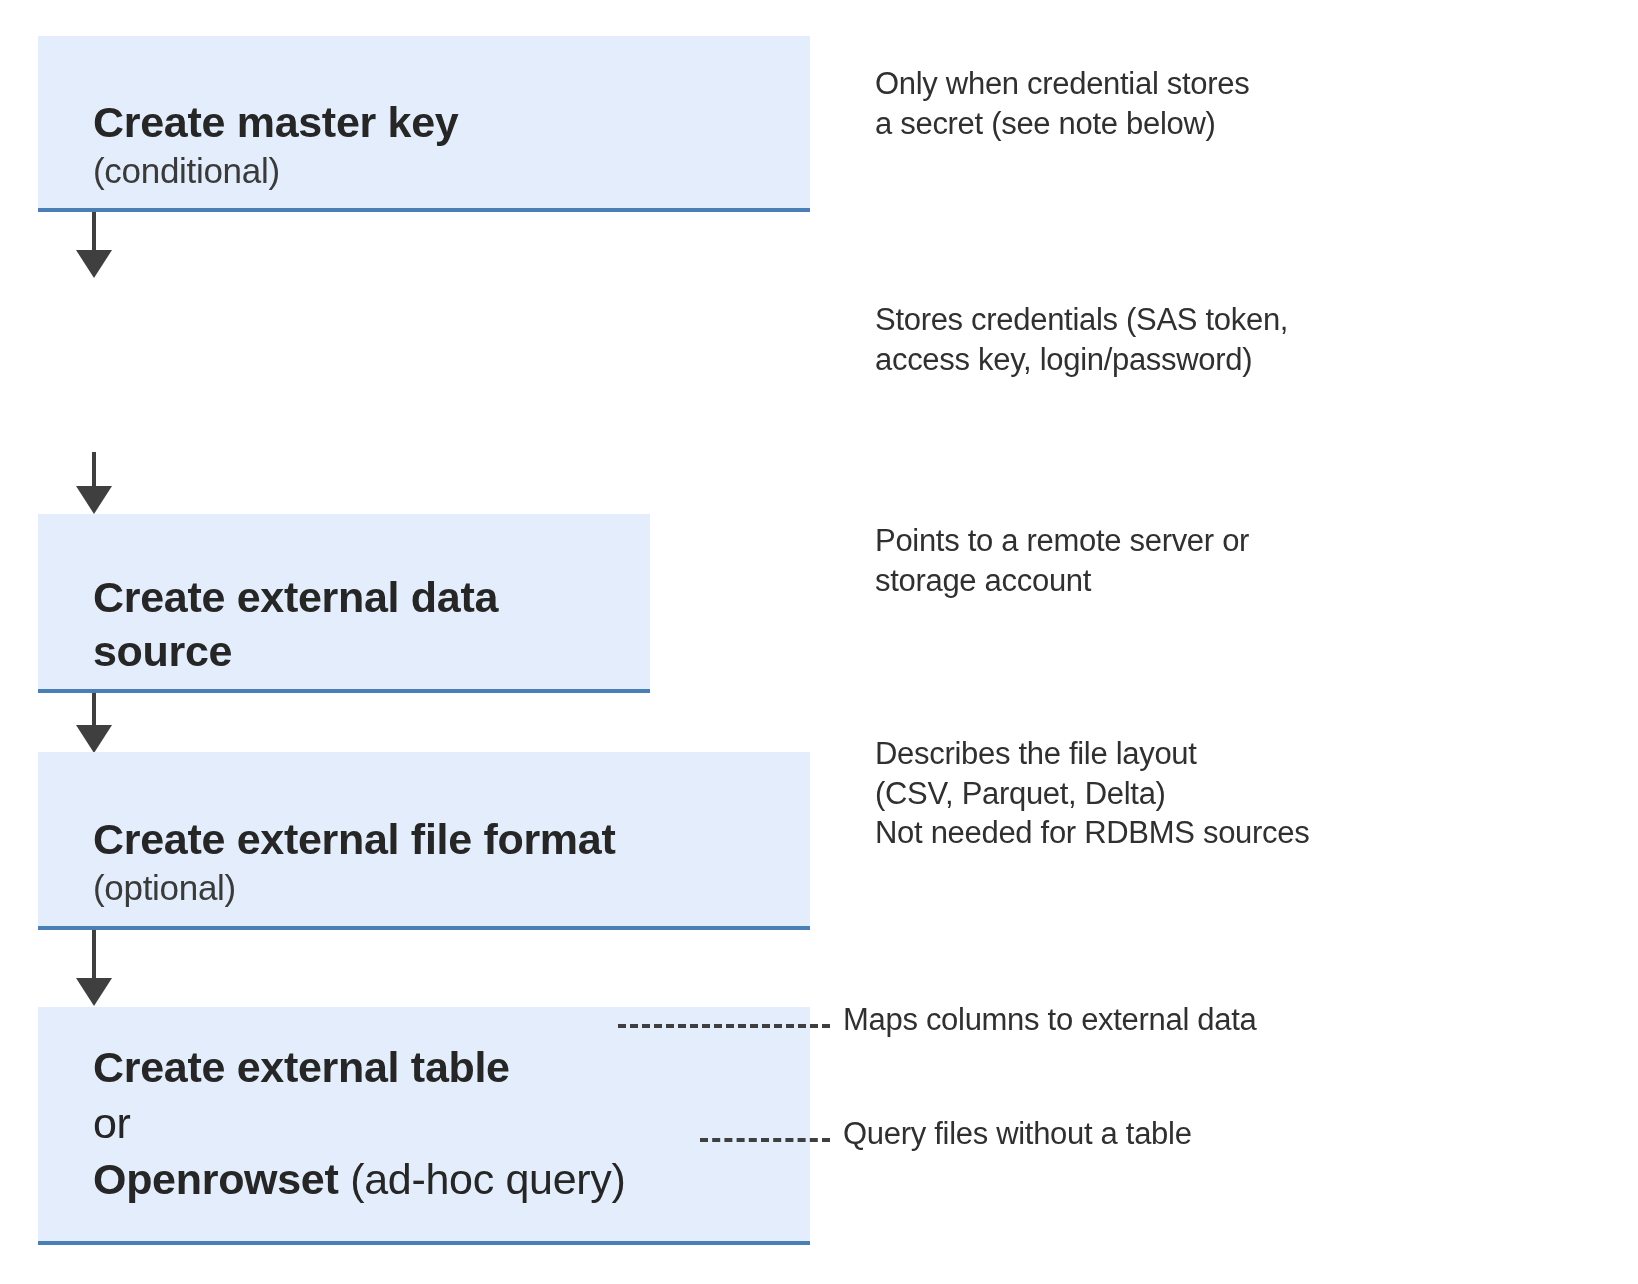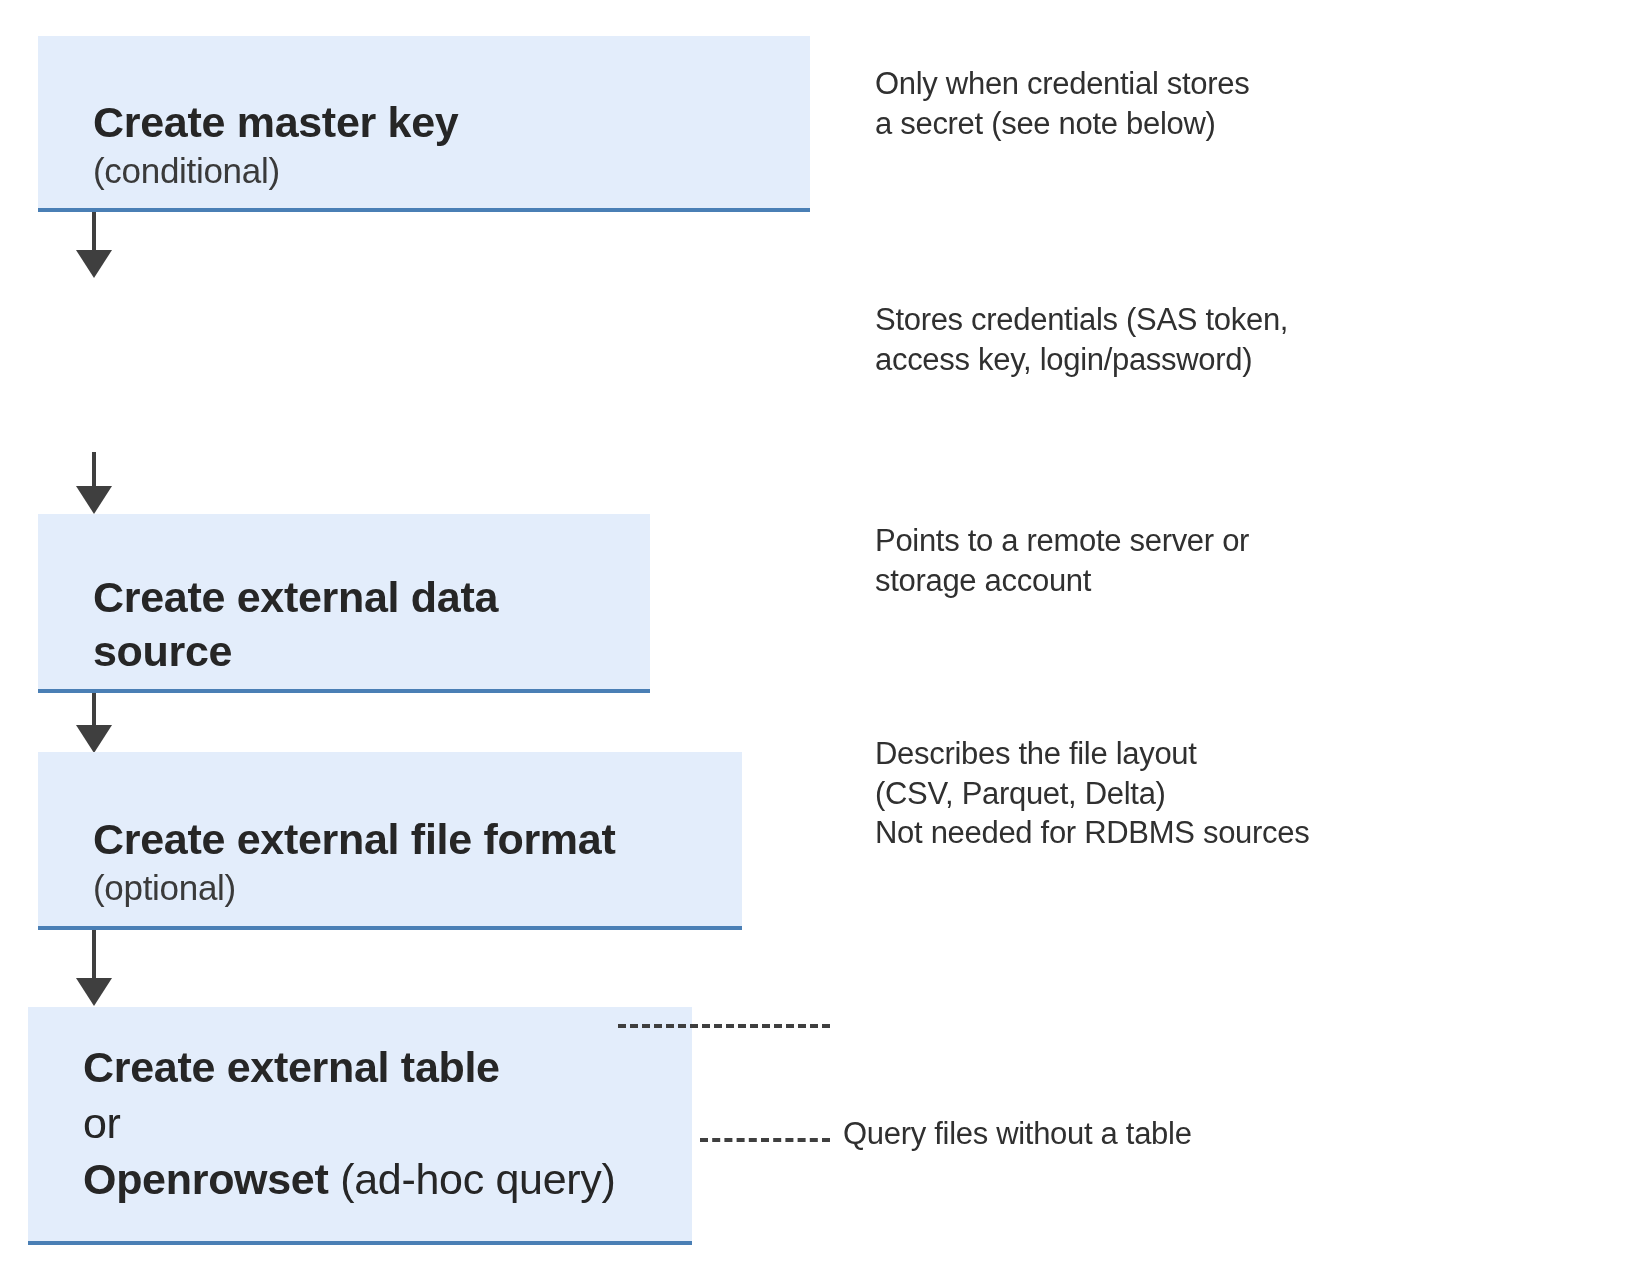--- a/index.html
+++ b/index.html
@@ -129,45 +129,46 @@
     </div>
   </div>
   <div class="note" style="top:521px;">Points to a remote server or
 storage account</div>
 
   <div class="arrow" style="left:74px; top:693px; height:60px;">
     <div class="shaft" style="height:34px;"></div>
     <div class="head" style="top:32px;"></div>
   </div>
 
-  <div class="step" style="left:38px; top:752px; width:704px; height:178px;">
+  <div class="step" style="left:38px; top:752px; width:772px; height:178px;">
     <div class="step-inner">
       <div class="step-title">Create external file format</div>
       <div class="step-sub">(optional)</div>
     </div>
   </div>
   <div class="note" style="top:734px;">Describes the file layout
 (CSV, Parquet, Delta)
 Not needed for RDBMS sources</div>
 
   <div class="arrow" style="left:74px; top:930px; height:78px;">
     <div class="shaft" style="height:50px;"></div>
     <div class="head" style="top:48px;"></div>
   </div>
 
-  <div class="step" style="left:28px; top:1007px; width:664px; height:238px;">
+  <div class="step" style="left:38px; top:1007px; width:772px; height:238px;">
     <div class="step-inner" style="top:50%;">
       <div class="b5-line">
         <span class="bold">Create external table</span>
       </div>
       <div class="b5-line">or</div>
       <div class="b5-line">
         <span class="bold">Openrowset</span><span> (ad-hoc query)</span>
       </div>
     </div>
   </div>
 
   <div class="dashed" style="left:618px; top:1024px; width:212px;"></div>
+  <div class="note" style="top:1000px; left:843px;">Maps columns to external data</div>
 
   <div class="dashed" style="left:700px; top:1138px; width:130px;"></div>
   <div class="note" style="top:1114px; left:843px;text-align:right;">Query files without a table</div>
 
 </div>
 
 </body></html>

